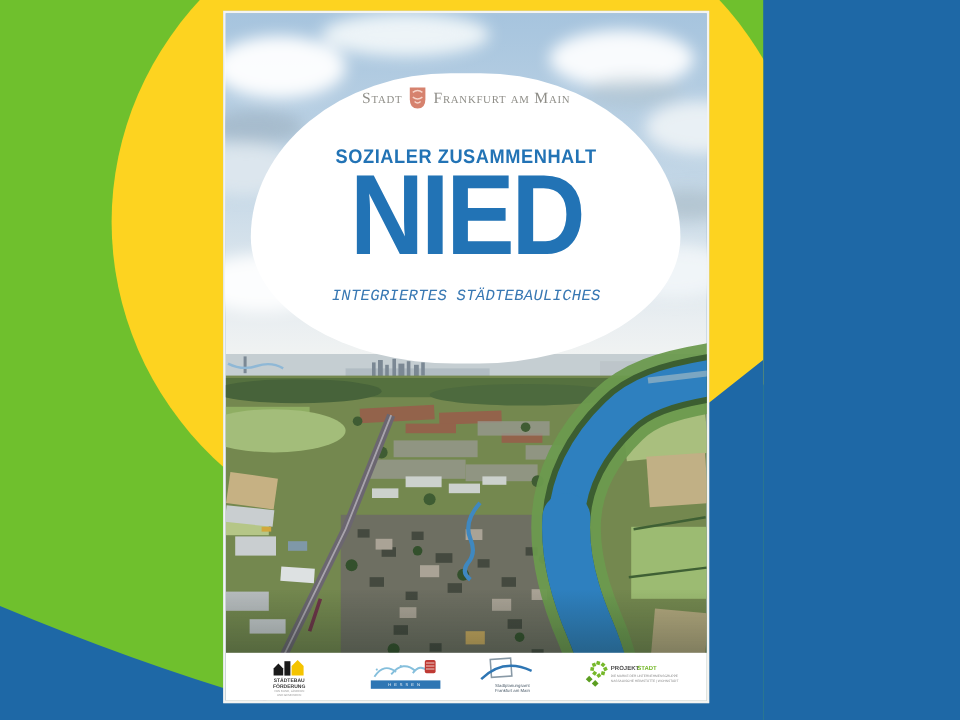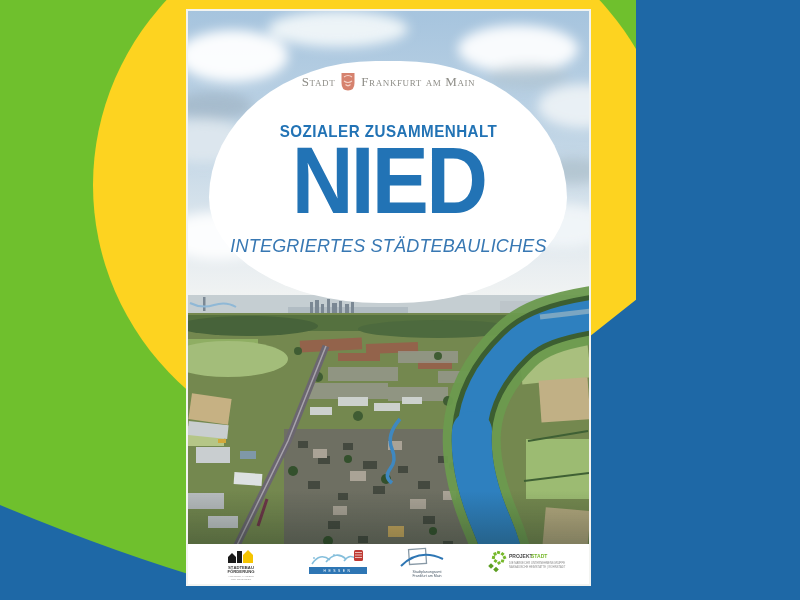--- a/index.html
+++ b/index.html
@@ -16,22 +16,22 @@
             align-items:center;justify-content:center;gap:5px;
             color:#8f8e88;font-family:"Liberation Serif",serif;
             font-variant:small-caps;font-size:13px;letter-spacing:.6px;}
   .kicker{position:absolute;left:0;top:111px;width:100%;text-align:center;
           color:#2273b5;font-weight:bold;font-size:16.5px;letter-spacing:.5px;
           transform:scaleX(.92);}
   .bigtitle{position:absolute;left:0;top:122px;width:100%;text-align:center;
             color:#2273b5;font-weight:bold;font-size:95px;line-height:1;
             letter-spacing:-3px;transform:scaleX(.9);}
   .subtitle{position:absolute;left:0;top:227px;width:100%;text-align:center;
-            color:#3878b3;font-family:Liberation Sans, sans-serif;font-style:italic;
-            font-size:18px;letter-spacing:.2px;line-height:17px;}
+            color:#3878b3;font-family:Liberation Mono, monospace;font-style:italic;
+            font-size:13px;letter-spacing:.2px;line-height:17px;}
   .logobar{position:absolute;left:0;top:533px;width:401px;height:40px;background:#fff;}
   .logobar svg{position:absolute;top:3px;}
   .lg1{left:28px;} .lg2{left:116px;} .lg3{left:209px;} .lg4{left:297px;}
 </style>
 </head>
 <body>
 
 <div class="stage">
 
   <svg class="bg-svg" width="800" height="600" viewBox="0 0 800 600">

